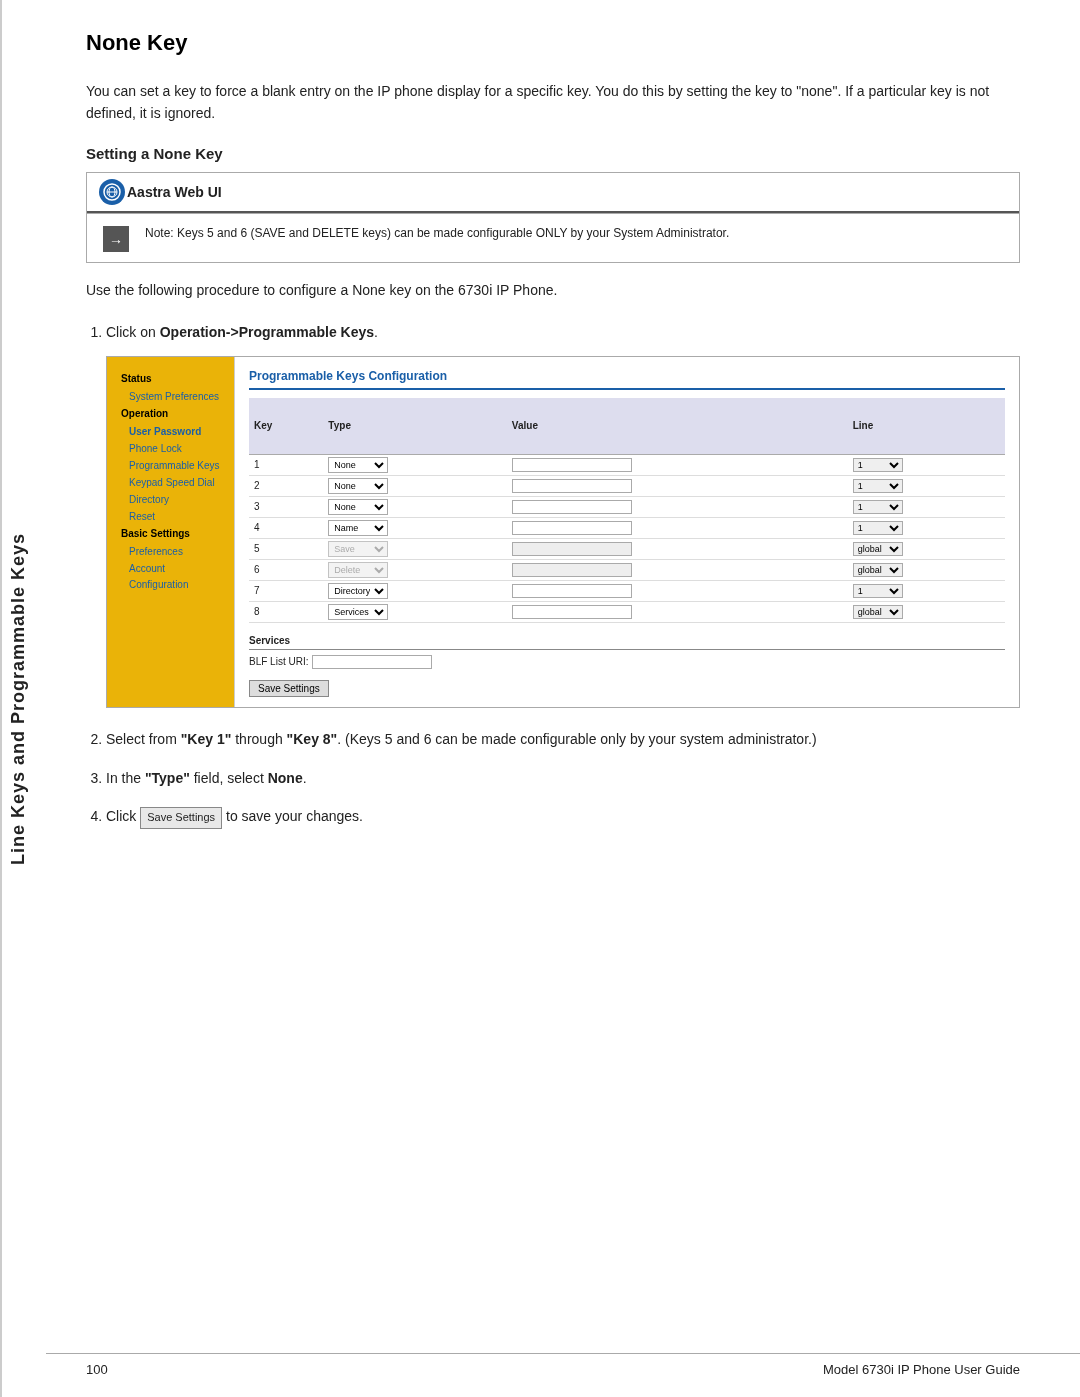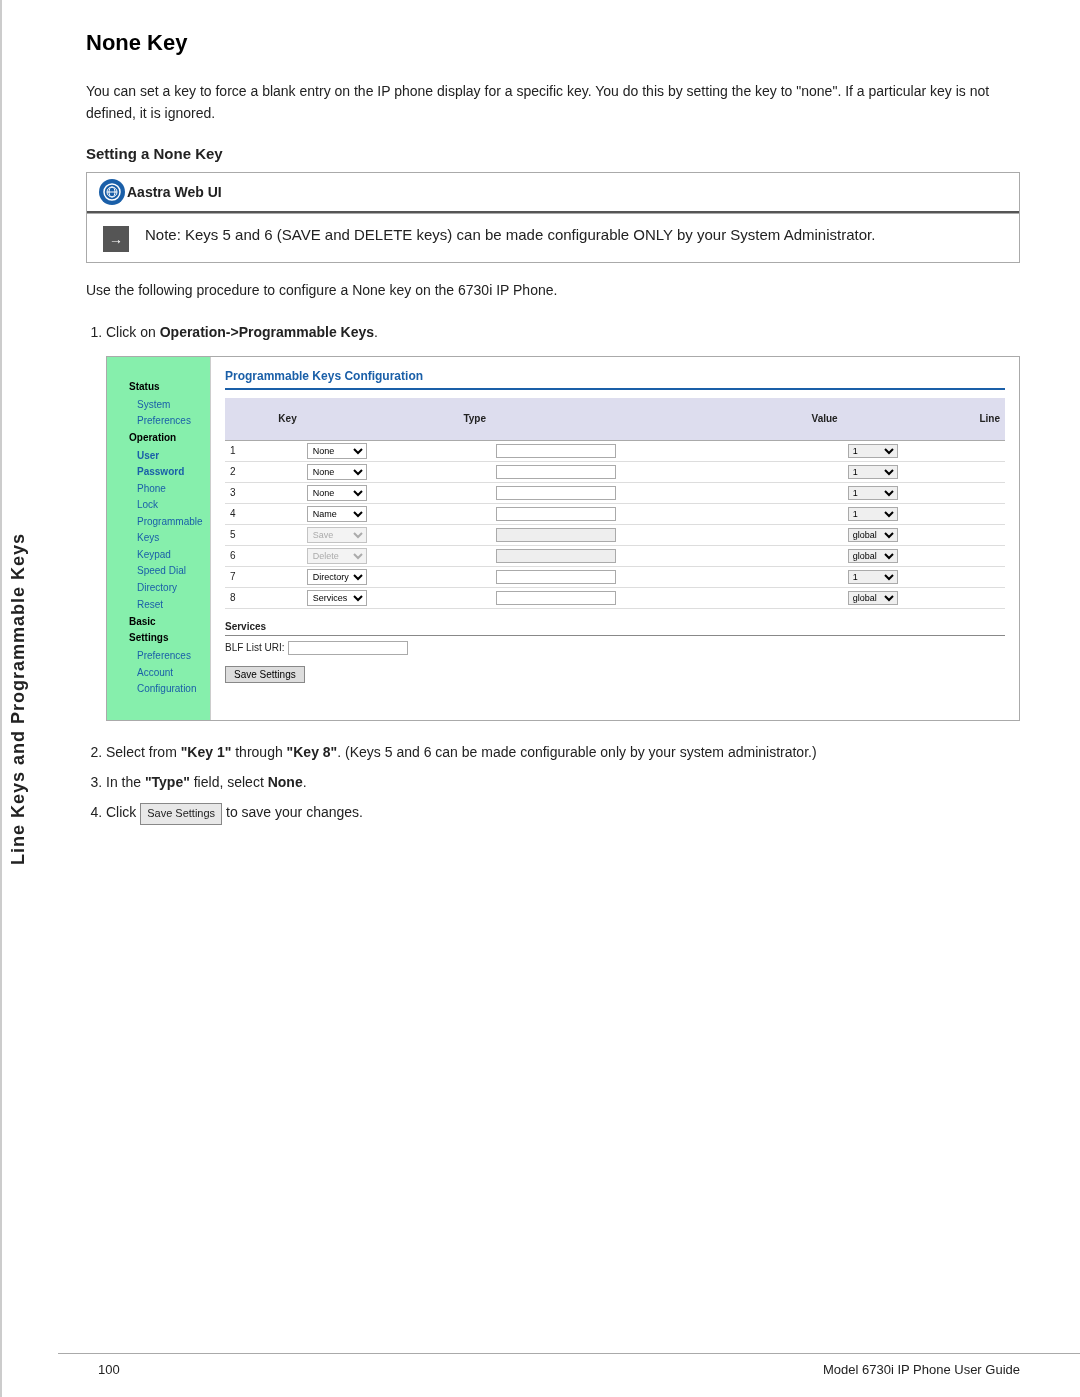--- a/index.html
+++ b/index.html
@@ -109,47 +109,47 @@
       align-items: center;
       justify-content: center;
       color: white;
       font-size: 14px;
       font-weight: bold;
       flex-shrink: 0;
       margin-top: 2px;
     }
 
     .note-text {
-      font-size: 15px;
+      font-size: 12px;
       line-height: 1.5;
     }
 
     .step-list {
       margin-left: 20px;
       margin-bottom: 14px;
     }
 
     .step-list li {
-      margin-bottom: 8px;
+      margin-bottom: 16px;
       line-height: 1.6;
     }
 
     
     .screenshot-box {
       border: 1px solid #aaa;
       margin: 12px 0 20px 0;
       display: flex;
       font-size: 11px;
     }
 
     .screenshot-sidebar {
-      width: 104px;
-      background: #86efac;
+      width: 128px;
+      background: #eab308;
       border-right: 1px solid #ccc;
-      padding: 22px;
+      padding: 14px;
       font-size: 10px;
     }
 
     .screenshot-sidebar .ss-section-title {
       font-weight: bold;
       font-size: 10px;
       margin-bottom: 2px;
       color: #000;
     }
 
@@ -189,22 +189,22 @@
 
     .ss-table {
       width: 100%;
       border-collapse: collapse;
       font-size: 10px;
       margin-bottom: 10px;
     }
 
     .ss-table th {
       background: #dde;
-      text-align: right;
-      padding: 13px 5px;
+      text-align: left;
+      padding: 20px 5px;
       font-weight: bold;
       border-bottom: 1px solid #aaa;
     }
 
     .ss-table td {
       padding: 2px 5px;
       border-bottom: 1px solid #ddd;
       vertical-align: middle;
     }
 
@@ -259,21 +259,21 @@
       background: #ddd;
       border: 1px solid #888;
       cursor: pointer;
       margin-top: 6px;
     }
 
     
     .page-footer {
       position: absolute;
       bottom: 20px;
-      left: 58px;
+      left: 46px;
       right: 0;
       display: flex;
       justify-content: space-between;
       align-items: center;
       border-top: 1px solid #aaa;
       padding-top: 8px;
       font-size: 13px;
       padding-left: 40px;
       padding-right: 60px;
     }

